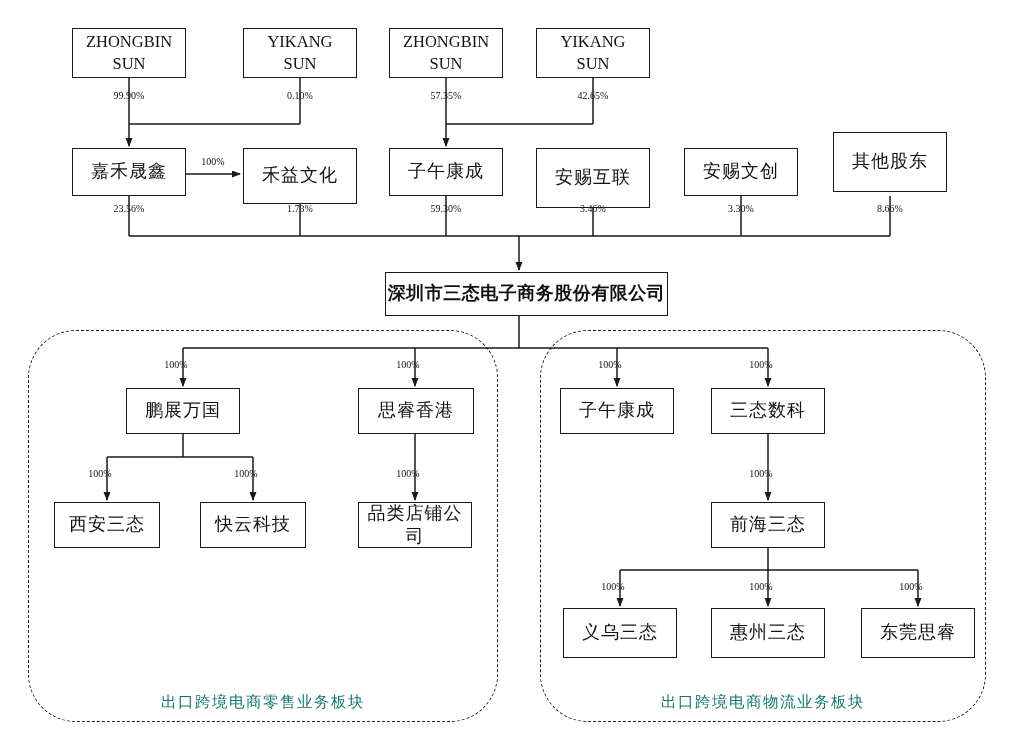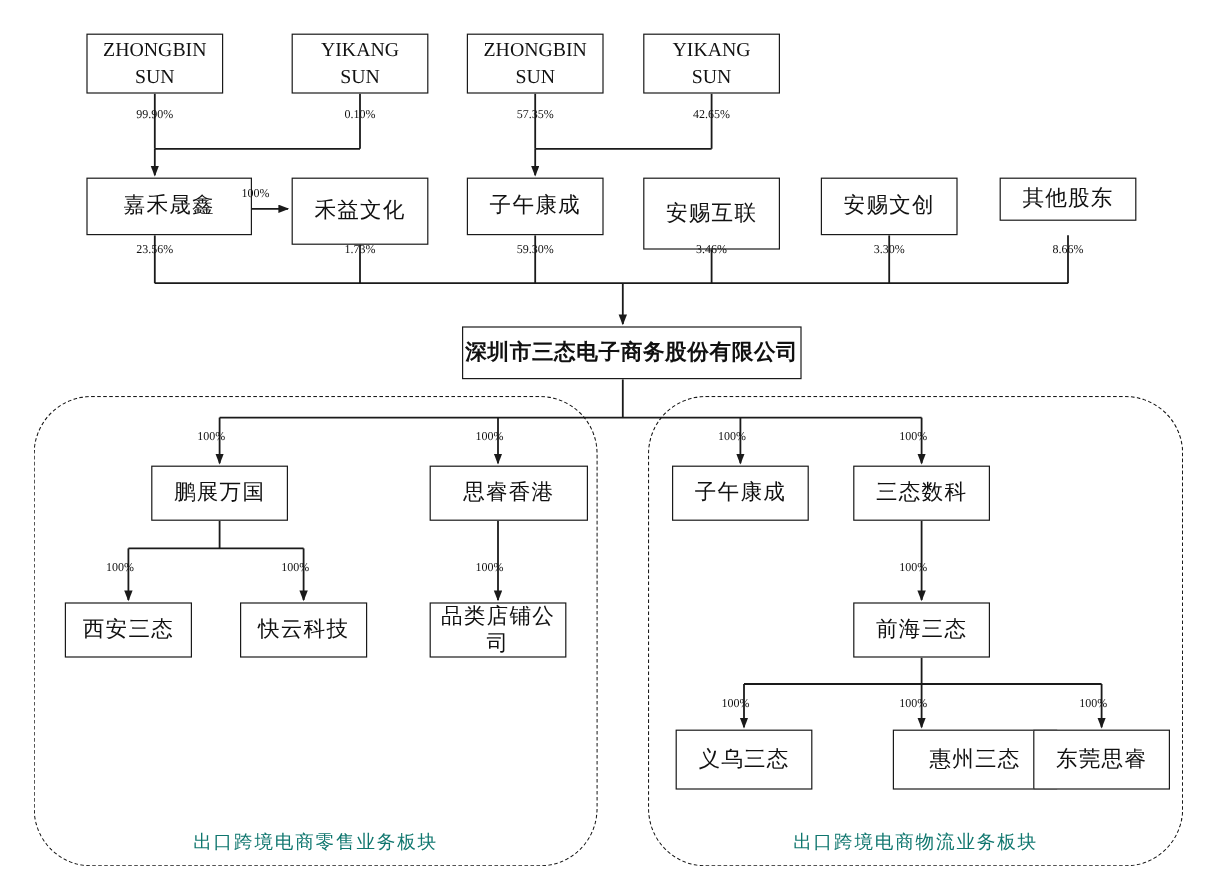--- a/index.html
+++ b/index.html
@@ -71,62 +71,62 @@
   <div class="node en" style="left:72px;top:28px;width:114px;height:50px">ZHONGBIN SUN</div>
   <div class="node en" style="left:243px;top:28px;width:114px;height:50px">YIKANG SUN</div>
   <div class="node en" style="left:389px;top:28px;width:114px;height:50px">ZHONGBIN SUN</div>
   <div class="node en" style="left:536px;top:28px;width:114px;height:50px">YIKANG SUN</div>
 
   <div class="pct" style="left:129px;top:90px">99.90%</div>
   <div class="pct" style="left:300px;top:90px">0.10%</div>
   <div class="pct" style="left:446px;top:90px">57.35%</div>
   <div class="pct" style="left:593px;top:90px">42.65%</div>
 
-  <div class="node" style="left:72px;top:148px;width:138px;height:48px">嘉禾晟鑫</div>
+  <div class="node" style="left:72px;top:148px;width:114px;height:48px">嘉禾晟鑫</div>
   <div class="node" style="left:243px;top:148px;width:114px;height:56px">禾益文化</div>
   <div class="node" style="left:389px;top:148px;width:114px;height:48px">子午康成</div>
   <div class="node" style="left:536px;top:148px;width:114px;height:60px">安赐互联</div>
   <div class="node" style="left:684px;top:148px;width:114px;height:48px">安赐文创</div>
-  <div class="node" style="left:833px;top:148px;width:114px;height:36px">其他股东</div>
+  <div class="node" style="left:833px;top:132px;width:114px;height:60px">其他股东</div>
 
   <div class="pct" style="left:213px;top:156px">100%</div>
 
   <div class="pct" style="left:129px;top:203px">23.56%</div>
   <div class="pct" style="left:300px;top:203px">1.73%</div>
   <div class="pct" style="left:446px;top:203px">59.30%</div>
   <div class="pct" style="left:593px;top:203px">3.46%</div>
   <div class="pct" style="left:741px;top:203px">3.30%</div>
   <div class="pct" style="left:890px;top:203px">8.66%</div>
 
   <div class="node bold" style="left:385px;top:272px;width:283px;height:44px">深圳市三态电子商务股份有限公司</div>
 
   <div class="pct" style="left:176px;top:359px">100%</div>
   <div class="pct" style="left:408px;top:359px">100%</div>
   <div class="pct" style="left:610px;top:359px">100%</div>
   <div class="pct" style="left:761px;top:359px">100%</div>
 
   <div class="node" style="left:126px;top:388px;width:114px;height:46px">鹏展万国</div>
-  <div class="node" style="left:358px;top:388px;width:132px;height:46px">思睿香港</div>
+  <div class="node" style="left:358px;top:388px;width:116px;height:46px">思睿香港</div>
   <div class="node" style="left:560px;top:388px;width:114px;height:46px">子午康成</div>
   <div class="node" style="left:711px;top:388px;width:114px;height:46px">三态数科</div>
 
   <div class="pct" style="left:100px;top:468px">100%</div>
   <div class="pct" style="left:246px;top:468px">100%</div>
   <div class="pct" style="left:408px;top:468px">100%</div>
   <div class="pct" style="left:761px;top:468px">100%</div>
 
   <div class="node" style="left:54px;top:502px;width:106px;height:46px">西安三态</div>
   <div class="node" style="left:200px;top:502px;width:106px;height:46px">快云科技</div>
   <div class="node" style="left:358px;top:502px;width:114px;height:46px">品类店铺公司</div>
   <div class="node" style="left:711px;top:502px;width:114px;height:46px">前海三态</div>
 
   <div class="pct" style="left:613px;top:581px">100%</div>
   <div class="pct" style="left:761px;top:581px">100%</div>
   <div class="pct" style="left:911px;top:581px">100%</div>
 
   <div class="node" style="left:563px;top:608px;width:114px;height:50px">义乌三态</div>
-  <div class="node" style="left:744px;top:608px;width:137px;height:50px">惠州三态</div>
+  <div class="node" style="left:711px;top:608px;width:114px;height:50px">惠州三态</div>
   <div class="node" style="left:861px;top:608px;width:114px;height:50px">东莞思睿</div>
 
   <div class="caption" style="left:263px;top:692px">出口跨境电商零售业务板块</div>
   <div class="caption" style="left:763px;top:692px">出口跨境电商物流业务板块</div>
 
 </div>
 
 </body></html>

